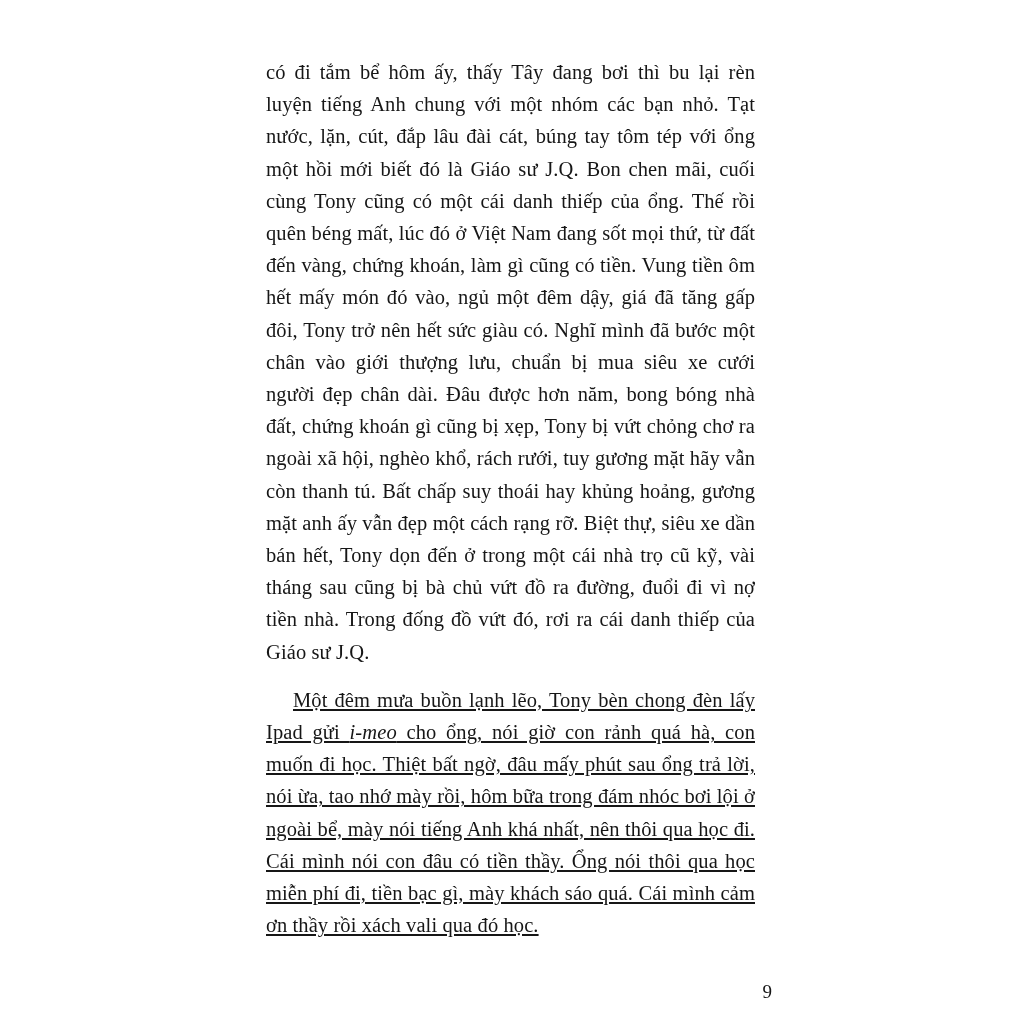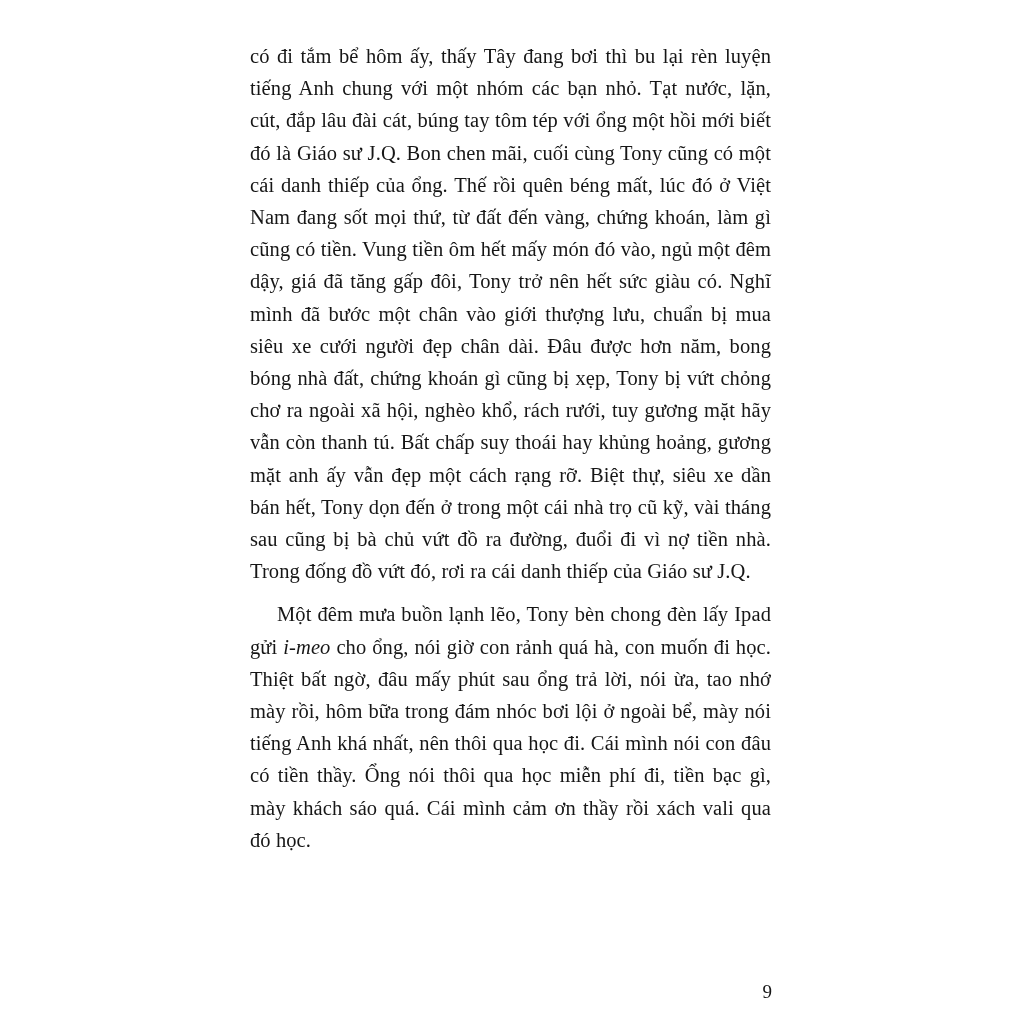--- a/index.html
+++ b/index.html
@@ -25,26 +25,27 @@
     left: 250px;
     top: 40px;
     width: 521px;
     font-size: 20.5px;
     line-height: 32.2px;
     text-align: justify;
     text-justify: inter-word;
     letter-spacing: 0.1px;
   }
   .text-block p {
-    margin: 0;
+    margin: 16px;
     padding: 0;
   }
   .text-block p.indent {
     text-indent: 27px;
     margin-top: 11px;
+    text-decoration: underline;
   }
   .italic {
     font-style: italic;
   }
   .page-number {
     position: absolute;
     left: 742px;
     top: 980px;
     width: 30px;
     text-align: right;

